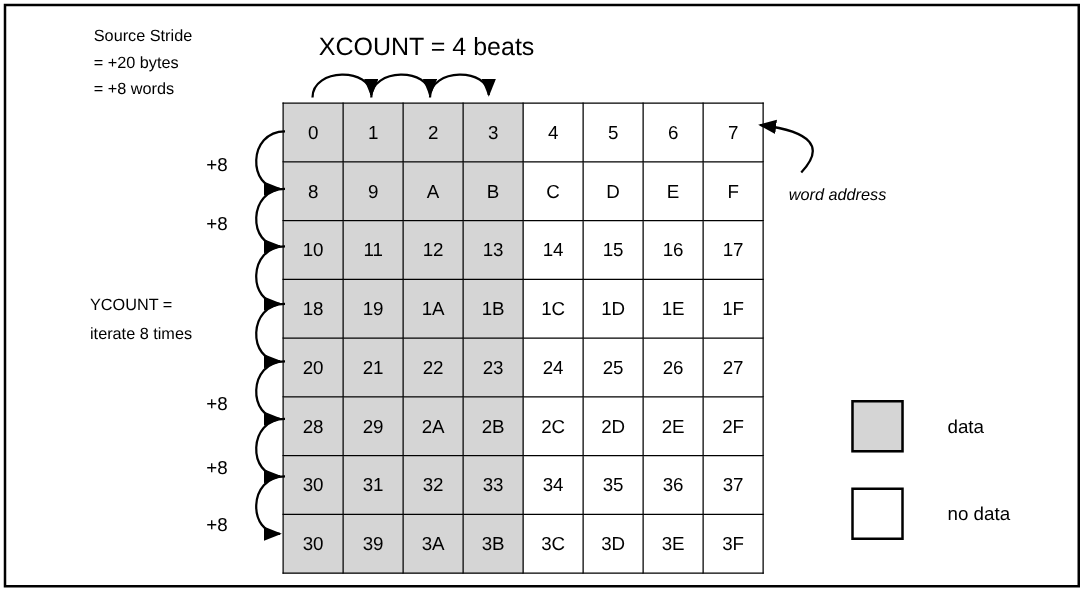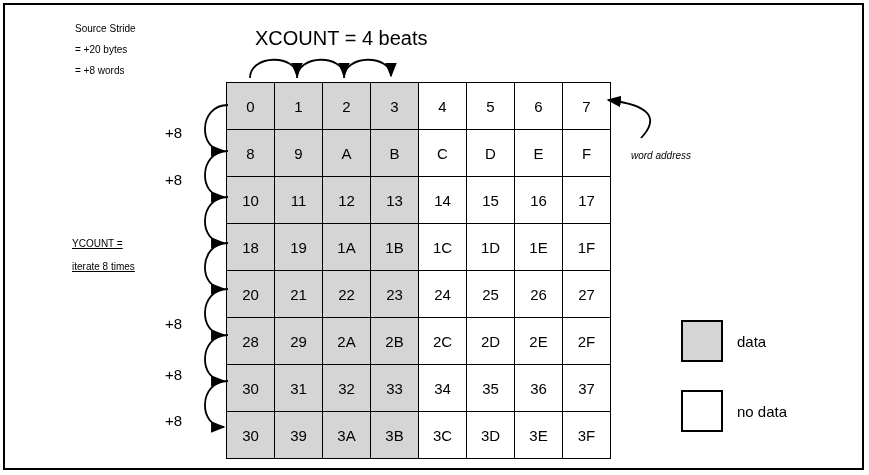--- a/index.html
+++ b/index.html
@@ -27,41 +27,40 @@
     width: 861px;
     height: 467px;
     border: 2px solid #000000;
     box-sizing: border-box;
   }
 
   
   .txt {
     position: absolute;
     color: #000000;
-    font-size: 10px;
+    font-size: 13px;
     line-height: 21px;
     white-space: pre;
   }
 
   #source-stride {
     left: 75px;
     top: 18px;
   }
 
   #xcount-label {
     left: 255px;
     top: 28px;
     font-size: 20px;
   }
 
   #ycount-label {
     left: 72px;
     top: 232px;
     line-height: 23px;
-    text-decoration: underline;
   }
 
   #word-address-label {
     left: 631px;
     top: 145px;
     font-style: italic;
   }
 
   .stride-tag {
     position: absolute;
@@ -91,20 +90,21 @@
   }
   #grid td.data {
     background: #d5d5d5;
   }
 
   
   .legend-row {
     position: absolute;
     display: flex;
     align-items: center;
+    gap: 21px;
   }
   .legend-swatch {
     width: 42px;
     height: 42px;
     border: 2px solid #000000;
     box-sizing: border-box;
   }
   .legend-swatch.data { background: #d5d5d5; }
   .legend-swatch.nodata { background: #ffffff; }
   .legend-text {

